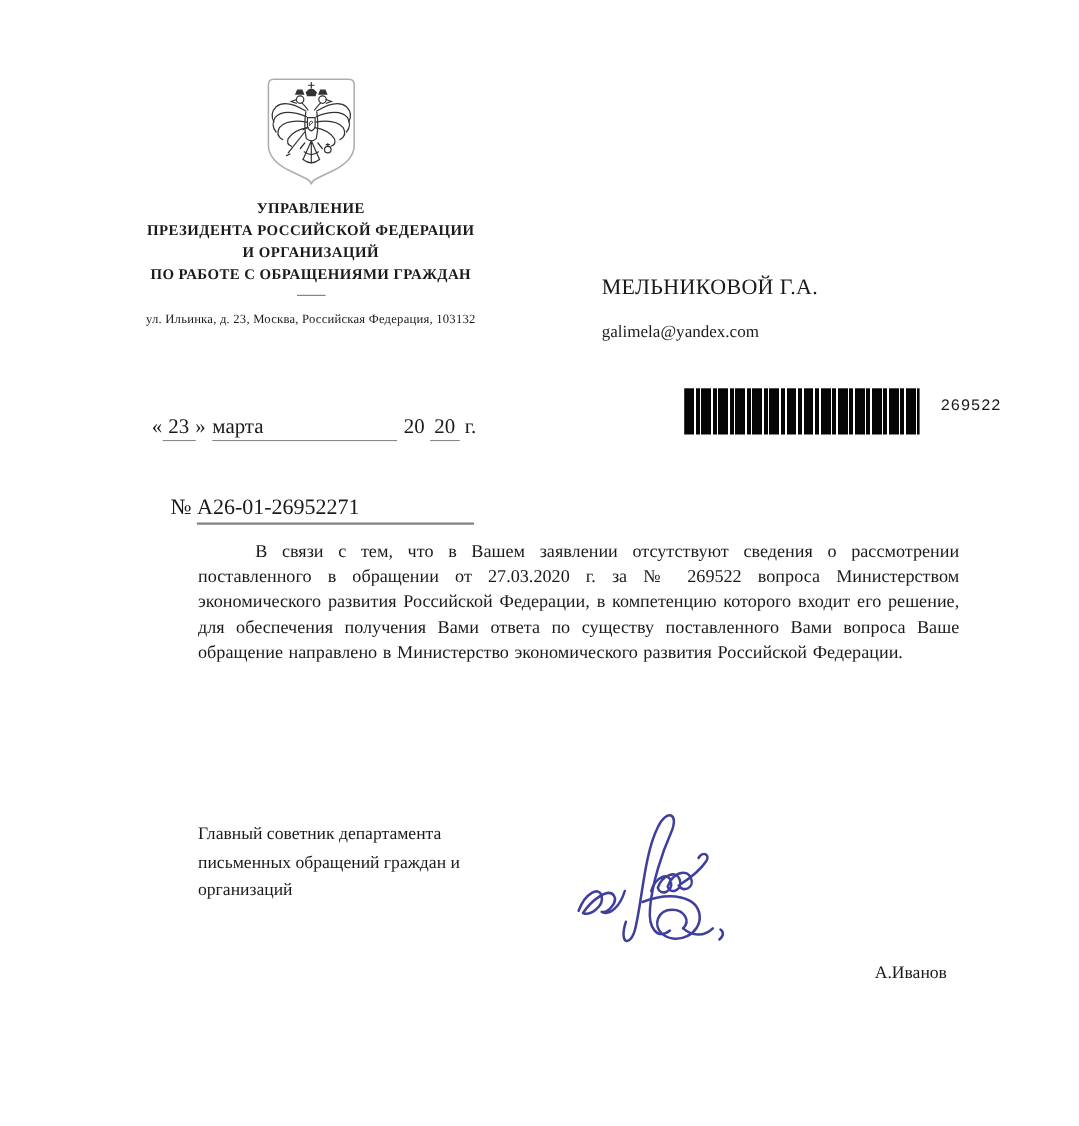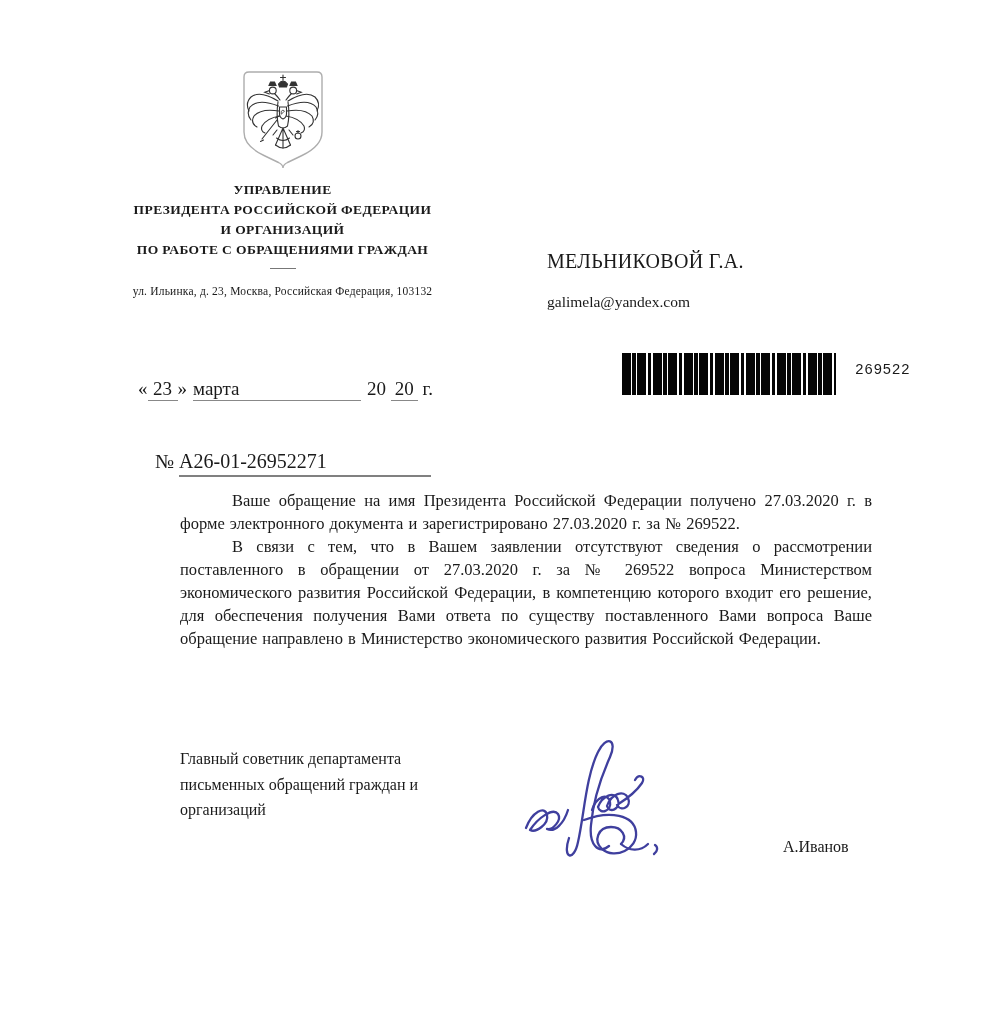--- a/index.html
+++ b/index.html
@@ -159,24 +159,24 @@
     line-height: 25.5px;
   }
   .signature-ink {
     position: absolute;
     left: 512px;
     top: 720px;
   }
   .sig-name {
     position: absolute;
     left: 783px;
-    top: 838px;
+    top: 876px;
     width: 90px;
     font-size: 16px;
-    text-align: left;
+    text-align: center;
   }
 </style>
 </head>
 <body>
 
 <div class="page">
 
   <div class="letterhead">
     <svg class="coat-of-arms" width="86" height="98" viewBox="0 0 86 98" aria-hidden="true">
 
@@ -244,21 +244,20 @@
   <div class="date-line">
     <span>«</span><span class="day">23</span><span>»</span><span class="month-line">марта</span><span>20</span>&nbsp;<span class="year2">20</span>&nbsp;<span>г.</span>
   </div>
 
   <div class="number-line">
     <span>№</span>
     <span class="number-value">А26-01-26952271</span>
   </div>
 
   <div class="body-text">
-    <p>Ваше обращение на имя Президента Российской Федерации получено 27.03.2020 г. в форме электронного документа и зарегистрировано 27.03.2020 г. за № 269522.</p>
     <p>В связи с тем, что в Вашем заявлении отсутствуют сведения о рассмотрении поставленного в обращении от 27.03.2020 г. за № 269522 вопроса Министерством экономического развития Российской Федерации, в компетенцию которого входит его решение, для обеспечения получения Вами ответа по существу поставленного Вами вопроса Ваше обращение направлено в Министерство экономического развития Российской Федерации.</p>
   </div>
 
   <div class="sig-title">
     <div>Главный советник департамента</div>
     <div>письменных обращений граждан и</div>
     <div>организаций</div>
   </div>
 
   <svg class="signature-ink" width="175" height="145" viewBox="0 0 175 145" aria-hidden="true">

